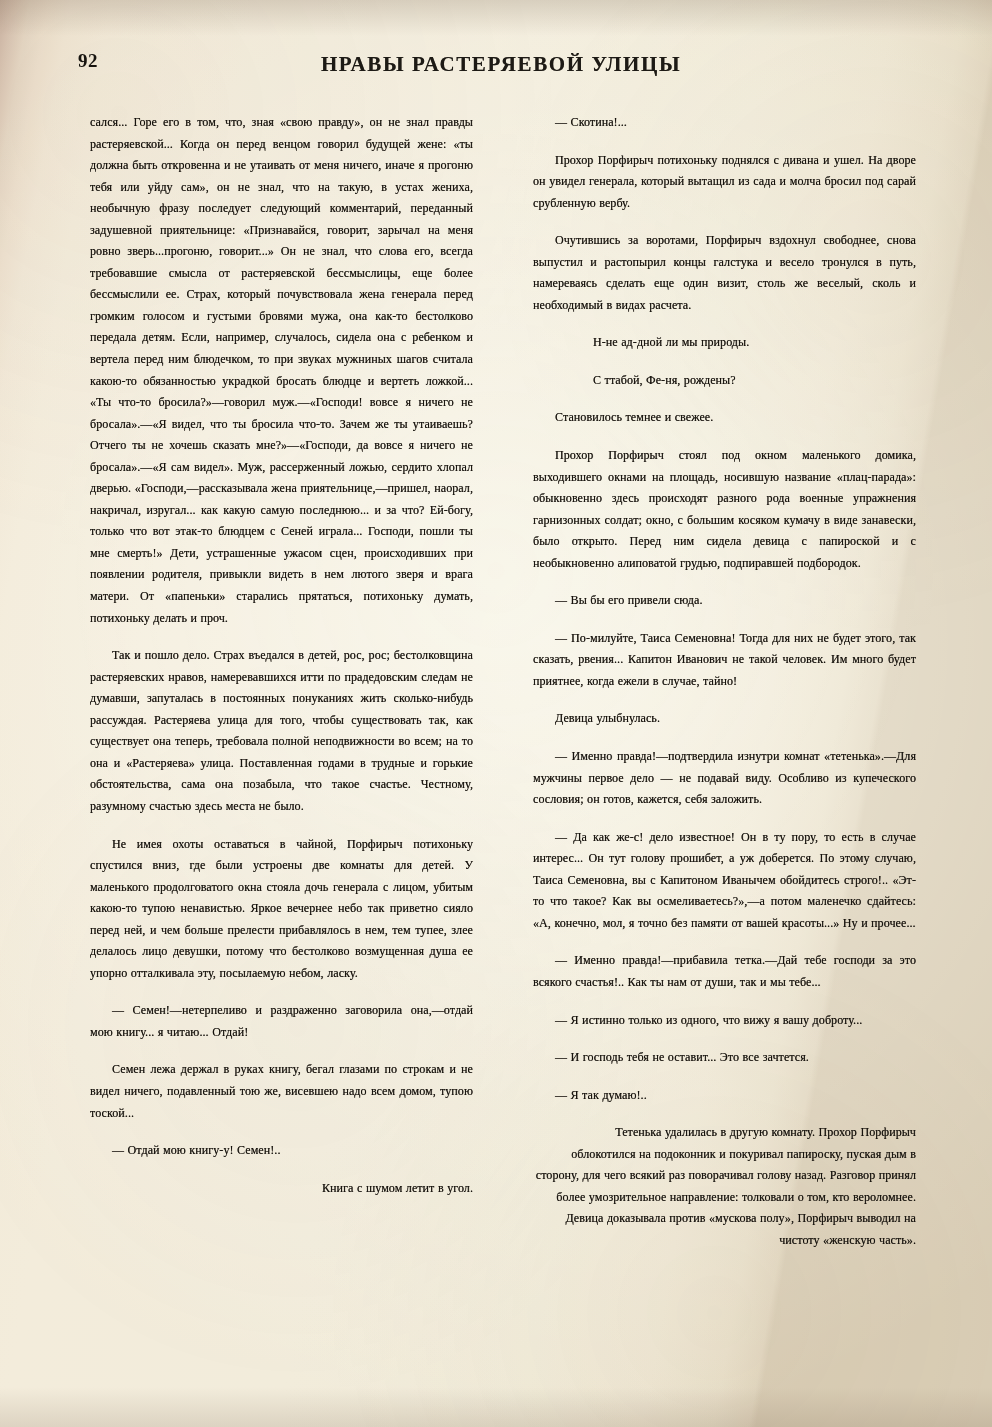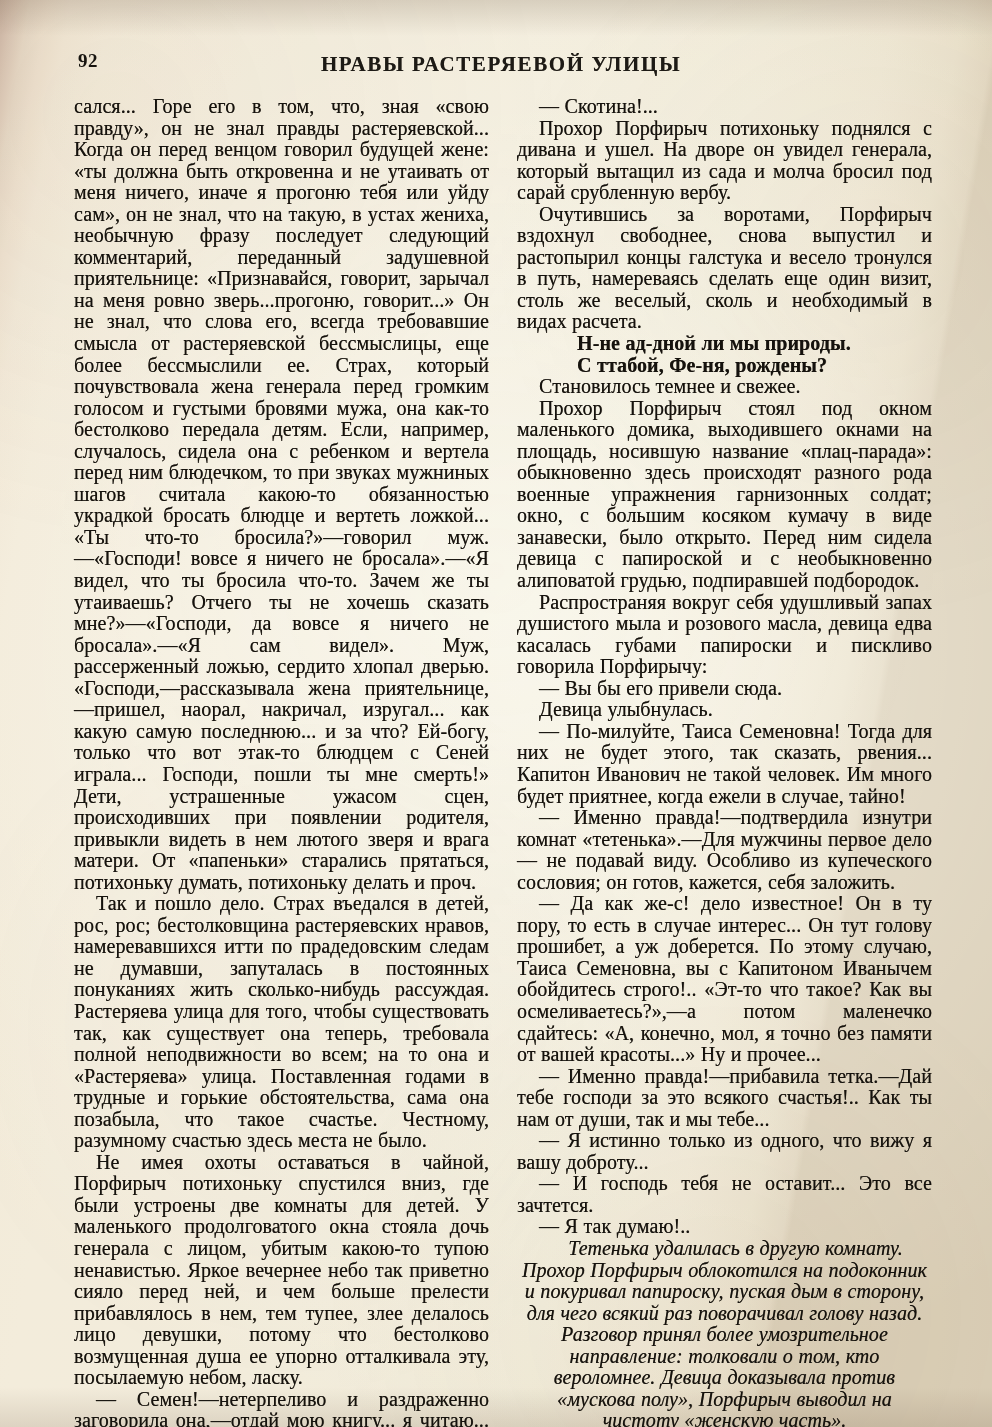--- a/index.html
+++ b/index.html
@@ -97,50 +97,48 @@
     top: 96px;
     left: 74px;
     width: 858px;
     display: flex;
     gap: 28px;
   }
   .col {
     width: 415px;
   }
   .col p {
-    margin: 0;
+    margin: 16px;
     text-align: justify;
     text-justify: inter-word;
-    font-size: 20px;
+    font-size: 12px;
     line-height: 21.55px;
     letter-spacing: 0.08px;
     word-spacing: 0.4px;
     color: #17140f;
     text-shadow:
       0 0 0.5px rgba(30,24,18,0.5),
       0.35px 0.2px 0.4px rgba(60,48,36,0.30);
   }
   .col p.ind {
     text-indent: 22px;
   }
   .col p.noind {
     text-indent: 0;
   }
   .col p:last-child {
-    text-align: center;
-    font-style: italic;
+    text-align: right;
   }
   .verse {
     margin: 0;
     text-indent: 0 !important;
     text-align: left;
     padding-left: 60px;
     font-size: 16.4px;
     line-height: 21.55px;
-    font-weight: bold;
   }
   
   .inkfade {
     filter: contrast(1.02);
   }
 </style>
 </head>
 <body>
 
 <div class="page">
@@ -166,24 +164,23 @@
         <p class="ind">Книга с шумом летит в угол.</p>
       </div>
     <div class="col" id="col-right">
         <p class="ind">— Скотина!...</p>
         <p class="ind">Прохор Порфирыч потихоньку поднялся с дивана и ушел. На дворе он увидел генерала, который вытащил из сада и молча бросил под сарай срубленную вербу.</p>
         <p class="ind">Очутившись за воротами, Порфирыч вздохнул свободнее, снова выпустил и растопырил концы галстука и весело тронулся в путь, намереваясь сделать еще один визит, столь же веселый, сколь и необходимый в видах расчета.</p>
         <p class="verse">Н-не ад-дной ли мы природы.</p>
         <p class="verse">С ттабой, Фе-ня, рождены?</p>
         <p class="ind">Становилось темнее и свежее.</p>
         <p class="ind">Прохор Порфирыч стоял под окном маленького домика, выходившего окнами на площадь, носившую название «плац-парада»: обыкновенно здесь происходят разного рода военные упражнения гарнизонных солдат; окно, с большим косяком кумачу в виде занавески, было открыто. Перед ним сидела девица с папироской и с необыкновенно алиповатой грудью, подпиравшей подбородок.</p>
-        <p class="ind">Распространяя вокруг себя удушливый запах душистого мыла и розового масла, девица едва касалась губами папироски и пискливо говорила Порфирычу:</p>
         <p class="ind">— Вы бы его привели сюда.</p>
+        <p class="ind">— По-милуйте, Таиса Семеновна! Тогда для них не будет этого, так сказать, рвения... Капитон Иванович не такой человек. Им много будет приятнее, когда ежели в случае, тайно!</p>
         <p class="ind">Девица улыбнулась.</p>
-        <p class="ind">— По-милуйте, Таиса Семеновна! Тогда для них не будет этого, так сказать, рвения... Капитон Иванович не такой человек. Им много будет приятнее, когда ежели в случае, тайно!</p>
         <p class="ind">— Именно правда!—подтвердила изнутри комнат «тетенька».—Для мужчины первое дело — не подавай виду. Особливо из купеческого сословия; он готов, кажется, себя заложить.</p>
         <p class="ind">— Да как же-с! дело известное! Он в ту пору, то есть в случае интерес... Он тут голову прошибет, а уж доберется. По этому случаю, Таиса Семеновна, вы с Капитоном Иванычем обойдитесь строго!.. «Эт-то что такое? Как вы осмеливаетесь?»,—а потом маленечко сдайтесь: «А, конечно, мол, я точно без памяти от вашей красоты...» Ну и прочее...</p>
         <p class="ind">— Именно правда!—прибавила тетка.—Дай тебе господи за это всякого счастья!.. Как ты нам от души, так и мы тебе...</p>
         <p class="ind">— Я истинно только из одного, что вижу я вашу доброту...</p>
         <p class="ind">— И господь тебя не оставит... Это все зачтется.</p>
         <p class="ind">— Я так думаю!..</p>
         <p class="ind">Тетенька удалилась в другую комнату. Прохор Порфирыч облокотился на подоконник и покуривал папироску, пуская дым в сторону, для чего всякий раз поворачивал голову назад. Разговор принял более умозрительное направление: толковали о том, кто вероломнее. Девица доказывала против «мускова полу», Порфирыч выводил на чистоту «женскую часть».</p>
       </div>
 
   </div>

